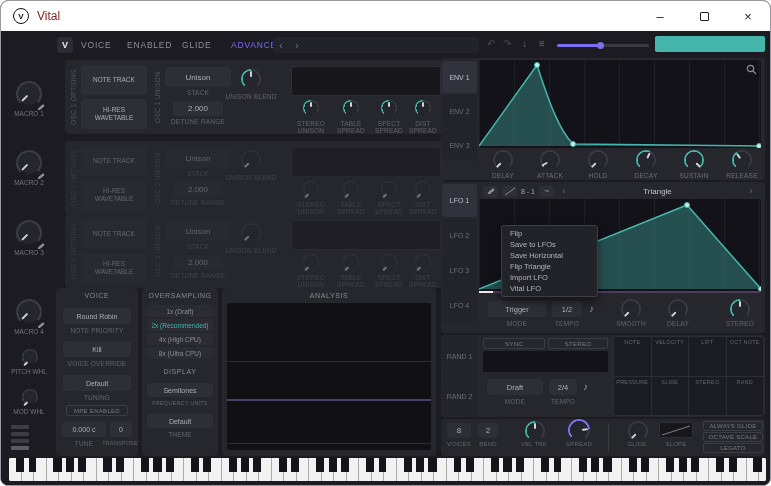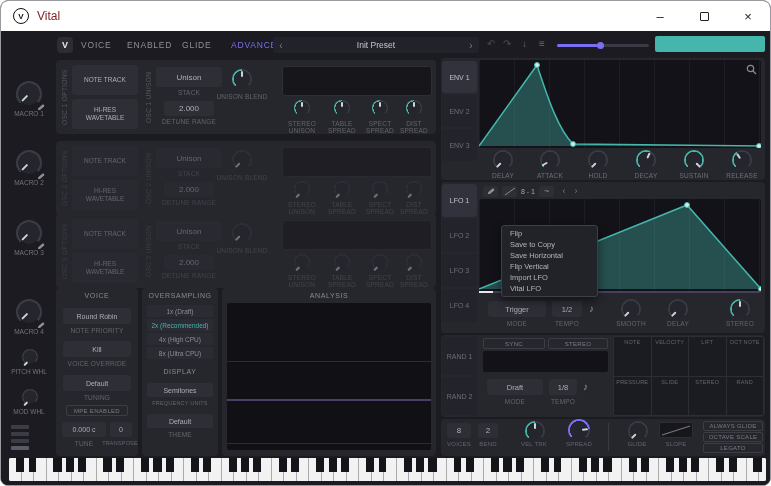--- a/index.html
+++ b/index.html
@@ -44,21 +44,21 @@
   .vol-dot { position:absolute; left:43%; top:-2px; width:7px; height:7px; border-radius:50%; background:var(--purple); }
   .scope { position:absolute; left:654px; top:5px; width:110px; height:16px; background:var(--teal); border-radius:2px; }
 
   
   .macro-label { position:absolute; width:52px; left:2px; text-align:center; font-size:6.5px; color:#73737c; }
   .kb-icon { position:absolute; left:10px; top:394px; width:18px; height:28px; display:flex; flex-direction:column; gap:3px; }
   .kb-icon span { display:block; height:4px; background:#3c3c46; border-radius:1px; }
   .kb-icon span:last-child { background:#5a5a66; }
 
   
-  .osc-row { position:absolute; left:55px; width:380px; height:74px; background:#26262d; border-radius:4px; }
+  .osc-row { position:absolute; left:64px; width:380px; height:74px; background:#26262d; border-radius:4px; }
   .osc-row.dim > * { opacity:.45; }
   .osc-panel { position:absolute; background:#16161b; border:1px solid #2e2e36; border-radius:3px; }
 
   
   .bl-panel { position:absolute; top:257px; height:168px; background:#26262d; border-radius:4px; }
   .os-opt { position:absolute; left:5px; width:66px; height:12px; background:#2b2b33; border-radius:2px; font-size:6.5px; color:#8d8d96; display:flex; align-items:center; justify-content:center; }
   .os-opt.sel { color:var(--teal); }
   .analysis-body { position:absolute; left:5px; top:15px; width:204px; height:147px; background:#101015; border-radius:2px; }
   .an-line { position:absolute; left:0; right:0; height:1px; background:#2c2c36; }
   .an-div { position:absolute; left:0; right:0; height:2px; background:#4c3f66; }
@@ -120,21 +120,20 @@
 
     <div class="nav-logo">
         <span>V</span>
       </div>
     <span class="nav-tab" style="left:80px">VOICE</span>
     <span class="nav-tab" style="left:126px">ENABLED</span>
     <span class="nav-tab" style="left:181px">GLIDE</span>
     <span class="nav-tab active" style="left:230px">ADVANCED</span>
     <div class="preset-bar">
       <span class="chev">‹</span>
-      <span class="preset-name">Init Preset</span>
       <span class="chev">›</span>
     </div>
     <span class="nav-icon dimmed" style="left:486px">↶</span>
     <span class="nav-icon dimmed" style="left:502px">↷</span>
     <span class="nav-icon" style="left:521px">↓</span>
     <span class="nav-icon" style="left:538px">≡</span>
     <div class="vol-slider">
       <div class="vol-fill"></div>
       <div class="vol-dot"></div>
     </div>
@@ -313,20 +312,21 @@
           <svg width="12" height="9">
             <line x1="1" y1="8" x2="11" y2="1" stroke="#8a8a94" stroke-width="1"></line>
           </svg>
         </div>
       <span class="grid-text">8 - 1</span>
       <div class="hdr-box">
           <span style="color:#8a8a94;font-size:9px">~</span>
         </div>
       <div class="shape-dd">
         <span class="chev">‹</span>
+        <span class="shape-name">Triangle</span>
         <span class="chev">›</span>
       </div>
     </div>
     <div class="display" style="top:168px;height:94px;border-bottom:2px solid #4a3e5e">
       <svg width="282" height="92" viewBox="0 0 282 92" preserveAspectRatio="none">
         <path class="env-fill" d="M0,90 L208,6 L282,90 Z"></path>
         <path class="env-stroke" d="M0,90 L208,6 L282,90"></path>
         <circle class="node" cx="208" cy="6" r="2.5"></circle>
         <circle class="node" cx="282" cy="90" r="2.5"></circle>
       </svg>
@@ -345,21 +345,21 @@
     <div class="lbl" style="left:716px;top:289px;width:46px">STEREO</div>
 
     <div class="side-panel" style="top:304px;height:82px"></div>
     <div class="vtab" style="top:306px;height:38px">RAND 1</div>
     <div class="vtab" style="top:346px;height:38px">RAND 2</div>
     <div class="outline-btn" style="left:482px;top:307px;width:62px;height:11px">SYNC</div>
     <div class="outline-btn" style="left:547px;top:307px;width:60px;height:11px">STEREO</div>
     <div class="display" style="left:482px;top:320px;width:125px;height:21px;background-image:none"></div>
     <div class="dd" style="left:486px;top:348px;width:56px;height:16px;font-size:7.5px">Draft</div>
     <div class="lbl" style="left:486px;top:367px;width:56px">MODE</div>
-    <div class="val" style="left:548px;top:348px;width:28px;height:16px;font-size:7.5px">1/8</div>
+    <div class="val" style="left:548px;top:348px;width:28px;height:16px;font-size:7.5px">2/4</div>
     <div class="lbl" style="left:542px;top:367px;width:40px">TEMPO</div>
     <span style="position:absolute;left:582px;top:350px;font-size:10px;color:#9a9aa2">♪</span>
 
     <div class="mod-grid">
       <div class="mod-cell">
           <span class="lbl">NOTE</span>
         </div>
       <div class="mod-cell">
           <span class="lbl">VELOCITY</span>
         </div>
@@ -405,21 +405,21 @@
     <div class="outline-btn" style="left:702px;top:401px;width:60px;height:10px">OCTAVE SCALE</div>
     <div class="outline-btn" style="left:702px;top:412px;width:60px;height:10px">LEGATO</div>
 
     <div class="keyboard">
       <div class="white-keys"></div>
       <div class="black-keys"></div>
     </div>
 
     <div class="context-menu">
       <div class="menu-item">Flip</div>
-      <div class="menu-item">Save to Copy</div>
+      <div class="menu-item">Save to LFOs</div>
       <div class="menu-item">Save Horizontal</div>
-      <div class="menu-item">Flip Vertical</div>
+      <div class="menu-item">Flip Triangle</div>
       <div class="menu-item">Import LFO</div>
       <div class="menu-item">Vital LFO</div>
     </div>
 
   </div>
 </div>
 
 </body></html>

